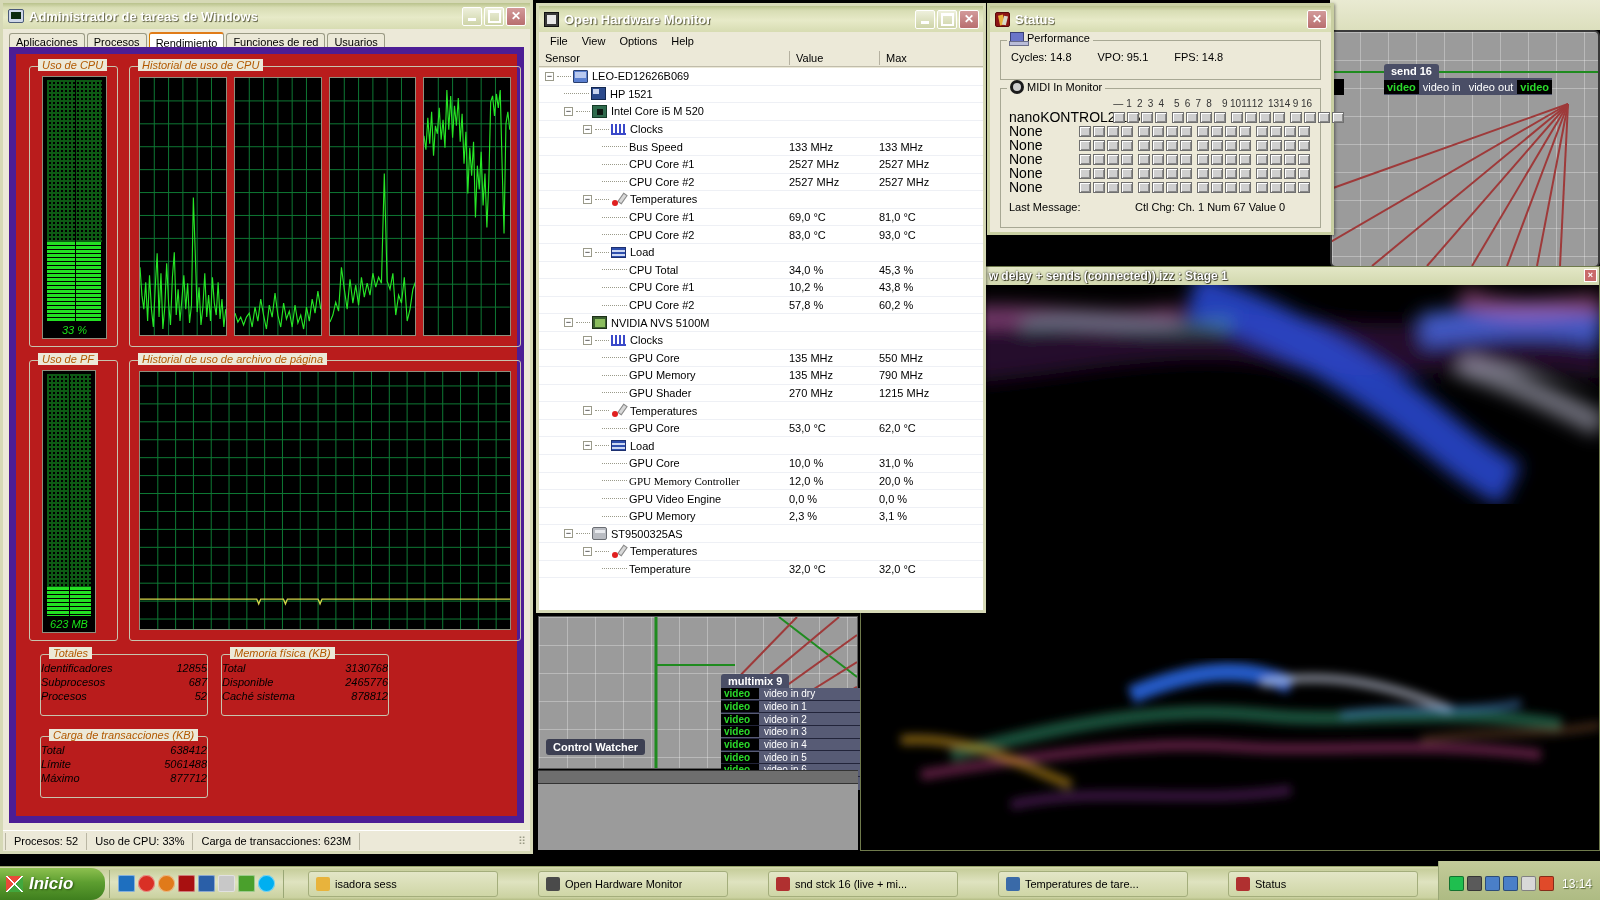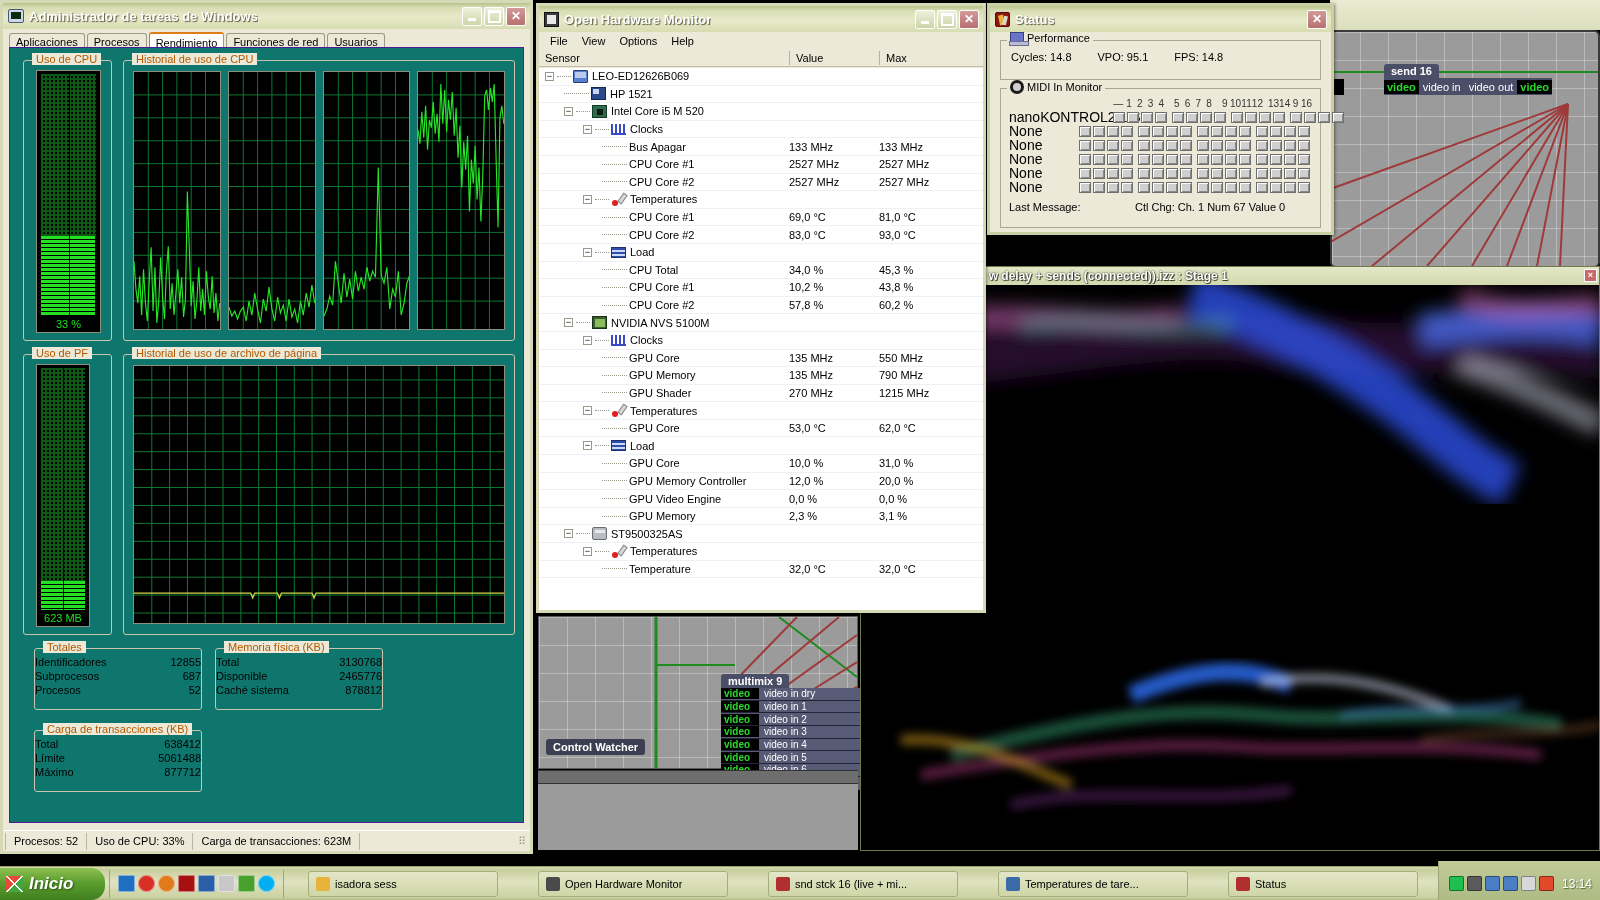--- a/index.html
+++ b/index.html
@@ -78,21 +78,21 @@
   .menubar span { padding: 1px 7px; color:#000; }
 
   
   #taskmgr { left:0; top:0; width:533px; height:854px; }
   .tabstrip { display:flex; gap:2px; padding:4px 0 0 6px; background:#ece9d8; }
   .tab { border:1px solid #9b9b85; border-bottom:none; border-radius:3px 3px 0 0;
          padding:2px 6px 3px 6px; background:#ece9d8; font-size:11px; color:#000; }
   .tab.active { background:#fff; border-color:#d57b00 #9b9b85 #fff #d57b00;
                 border-top:2px solid #e07c18; position:relative; top:-1px; padding-top:3px; }
   .tabpanel { position:absolute; left:6px; top:44px; right:6px; bottom:28px;
-              border:1px solid #4c1d95; background:#0f766e; }
+              border:7px solid #4c1d95; background:#b91c1c;font-style:italic; }
 
   .grp { position:absolute; border:1px solid #c8c4ae; border-radius:3px; }
   .grp > .cap { position:absolute; top:-8px; left:8px; background:#ece9d8;
                 padding:0 4px; color:#b25900; font-size:11px; white-space:nowrap; }
 
   .meter { background:#000; border:1px solid #8f8f7e; position:relative; overflow:hidden; }
   .meterbars { position:absolute; left:4px; right:4px; top:3px; bottom:16px; }
   .meterval { position:absolute; bottom:2px; left:0; right:0; text-align:center;
               color:#19e319; font-size:11px; }
 
@@ -672,21 +672,21 @@
             <span class="tdots"></span>
             <span class="ticon ic-clock"></span>
             <span>Clocks</span>
           </div>
           <div class="val"></div>
           <div class="max"></div>
         </div>
         <div class="trow">
           <div class="sensor" style="padding-left: 63px;">
             <span class="tdots" style="width: 25px;"></span>
-            <span>Bus Apagar</span>
+            <span>Bus Speed</span>
           </div>
           <div class="val">133 MHz</div>
           <div class="max">133 MHz</div>
         </div>
         <div class="trow">
           <div class="sensor" style="padding-left: 63px;">
             <span class="tdots" style="width: 25px;"></span>
             <span>CPU Core #1</span>
           </div>
           <div class="val">2527 MHz</div>
@@ -834,21 +834,21 @@
         </div>
         <div class="trow">
           <div class="sensor" style="padding-left: 63px;">
             <span class="tdots" style="width: 25px;"></span>
             <span>GPU Core</span>
           </div>
           <div class="val">10,0 %</div>
           <div class="max">31,0 %</div>
         </div>
         <div class="trow">
-          <div class="sensor" style="padding-left: 63px;">
+          <div class="sensor" style="padding-left: 63px; font-family: Liberation Serif, serif;">
             <span class="tdots" style="width: 25px;"></span>
             <span>GPU Memory Controller</span>
           </div>
           <div class="val">12,0 %</div>
           <div class="max">20,0 %</div>
         </div>
         <div class="trow">
           <div class="sensor" style="padding-left: 63px;">
             <span class="tdots" style="width: 25px;"></span>
             <span>GPU Video Engine</span>

